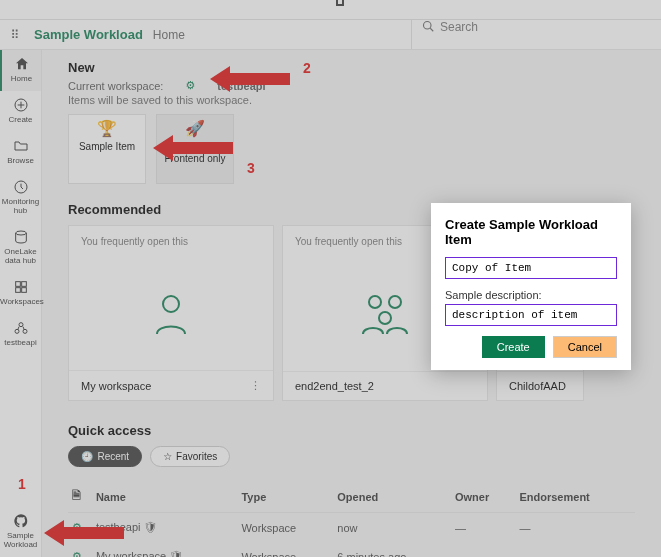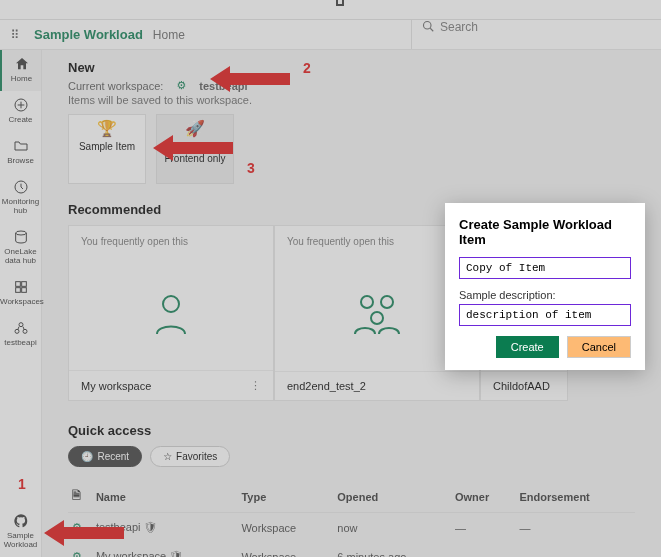--- a/index.html
+++ b/index.html
@@ -27,31 +27,31 @@
   .rail-item.sel { border-left:2px solid #0b7c50; background:#f3f3f3; }
   .rail-spacer { flex:1; }
 
   
   .main { position:absolute; left:42px; right:0; top:50px; bottom:0; padding:10px 26px; overflow:hidden; }
 
   .sec-title { font-size:13px; font-weight:600; margin-bottom:4px; }
   .sub { font-size:11px; color:#555; margin-bottom:2px; }
   .note { font-size:11px; color:#666; margin-bottom:8px; }
 
-  .ws-row { display:flex; align-items:center; gap:13px; }
+  .ws-row { display:flex; align-items:center; gap:22px; }
   .ws-icon { color:#0b7c50; font-size:11px; }
 
   .tiles { display:flex; gap:10px; }
   .tile { width:78px; height:70px; text-align:center; padding:8px 4px; font-size:10px; line-height:12px; }
   .tile1 { background:#fff; border:1px solid #e0e0e0; }
   .tile2 { background:#ececec; border:1px solid #ddd; }
   .tile-icon { font-size:16px; margin-bottom:6px; }
 
   .reco { margin-top:18px; }
-  .reco-cards { display:flex; gap:0; margin-top:8px; }
+  .reco-cards { display:flex; gap:8px; margin-top:8px; }
   .card { background:#fff; border:1px solid #e5e5e5; width:206px; height:176px; display:flex; flex-direction:column; }
   .card-hint { font-size:10px; color:#777; padding:10px 12px; }
   .card-body { flex:1; display:flex; align-items:center; justify-content:center; }
   .card-foot { border-top:1px solid #eee; padding:8px 12px; display:flex; align-items:center; }
   .card-foot span { font-size:11px; }
   .card-foot .dots { margin-left:auto; color:#666; }
   .card3 { width:88px; overflow:hidden; }
   
   .qa { margin-top:22px; }
   .qa-controls { display:flex; gap:8px; margin-top:8px; }
@@ -60,21 +60,21 @@
   .tbl { width:100%; margin-top:14px; font-size:11px; border-collapse:collapse; }
   .tbl th { text-align:left; font-weight:600; color:#333; padding:6px 4px; border-bottom:1px solid #e6e6e6;}
   .tbl td { padding:8px 4px; color:#444; }
   .type-icon { margin-right:6px; color:#0b7c50; }
 
   
   .anno { position:absolute; pointer-events:none; z-index:4; }
   .anno-num { color:#e01010; font-weight:700; font-size:14px; }
 
   
-  .modal { position:absolute; z-index:10; right:16px; top:203px; width:200px; background:#fff; box-shadow:0 4px 20px rgba(0,0,0,0.25); padding:14px 14px 12px; }
+  .modal { position:absolute; z-index:10; right:30px; top:203px; width:200px; background:#fff; box-shadow:0 4px 20px rgba(0,0,0,0.25); padding:14px 14px 12px; }
   .modal h3 { font-size:13px; font-weight:600; margin-bottom:10px; }
   .modal label { font-size:11px; color:#333; display:block; margin-bottom:3px; }
   .modal input { width:100%; border:1px solid #6d28d9; font-size:11px; padding:4px 6px; margin-bottom:10px;font-family:Liberation Mono, monospace; }
   .modal-btns { display:flex; gap:8px; justify-content:flex-end; }
   .btn { font-size:11px; padding:4px 14px; border:1px solid #ccc; background:#fdba74; cursor:pointer; }
   .btn.primary { background:#0b7c50; color:#fff; border-color:#0b7c50; }
 
   
   .topsq { position:absolute; top:-2px; left:336px; width:8px; height:8px; border:2px solid #333; background:#fff; }
 </style>

